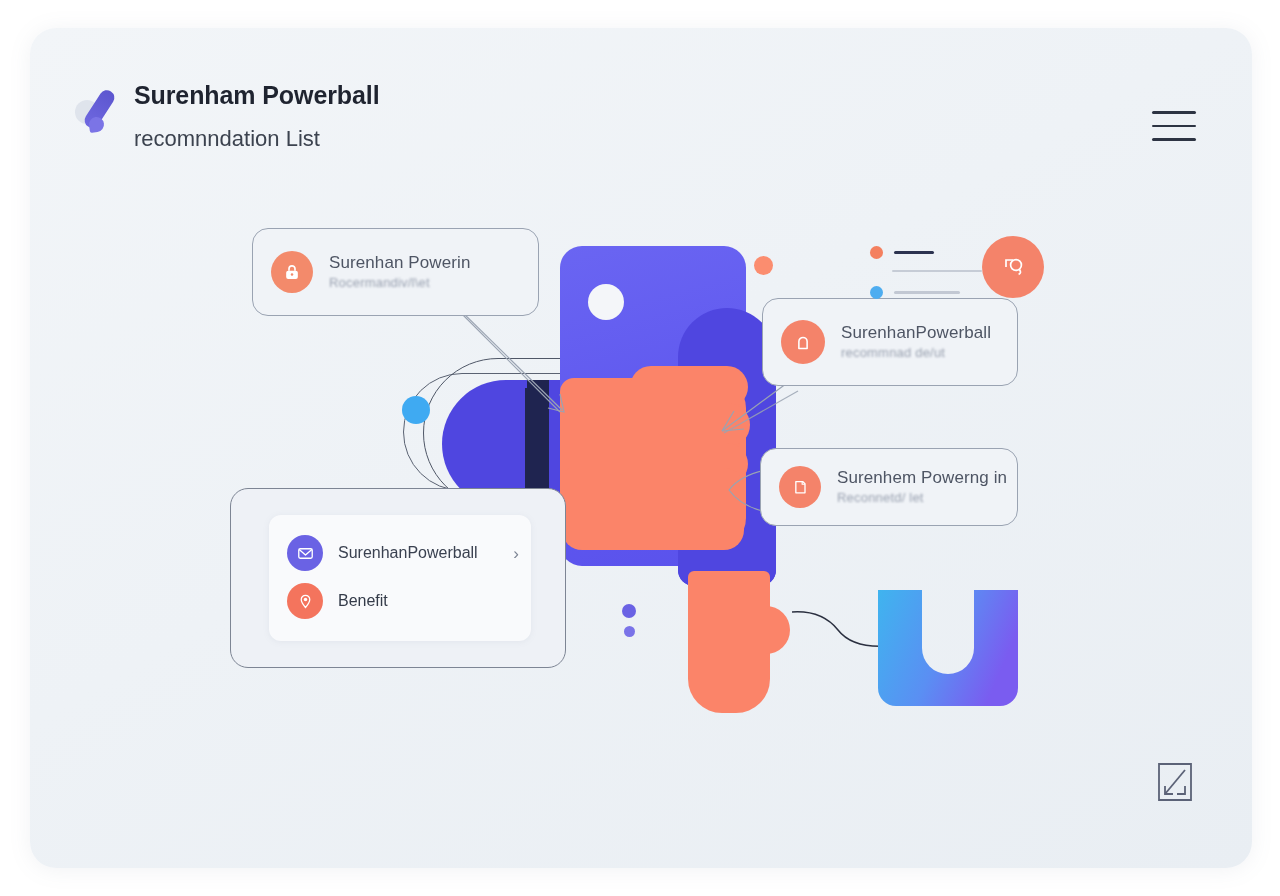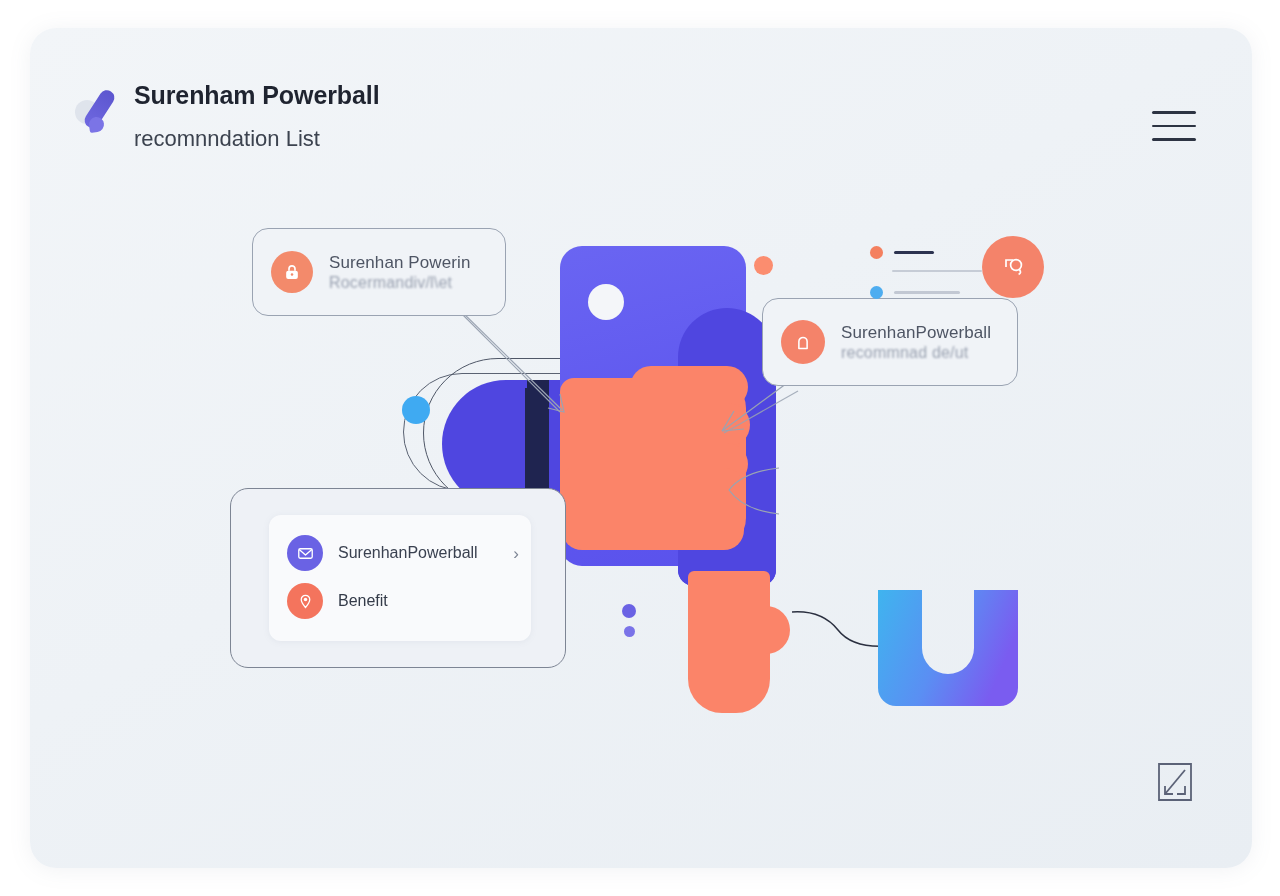--- a/index.html
+++ b/index.html
@@ -279,32 +279,32 @@
   .bubble-lines { margin-left: 16px; }
   .bubble-title {
     font-size: 17px;
     color: #4e5564;
     line-height: 21px;
     white-space: nowrap;
     filter: blur(0.55px);
     letter-spacing: 0.1px;
   }
   .bubble-sub {
-    font-size: 16px;
+    font-size: 13px;
     color: #99a1b0;
     line-height: 19px;
     white-space: nowrap;
     filter: blur(0.8px);
     letter-spacing: 0.2px;
   }
 
   
   #bubble-1 {
     left: 222px; top: 200px;
-    width: 254px; height: 88px;
+    width: 287px; height: 88px;
     padding: 0 18px;
   }
   #bubble-1 .bubble-icon {
     width: 42px; height: 42px;
     background: #f38a6b;
   }
   #bubble-1-tail {
     position: absolute;
     left: 430px; top: 280px;
     width: 110px; height: 110px;
@@ -550,20 +550,32 @@
       <div class="bubble-lines">
         <div class="bubble-title">SurenhanPowerball</div>
         <div class="bubble-sub">recommnad de/ut</div>
       </div>
     </div>
 
     <svg id="bubble-3-tail" viewBox="0 0 56 52">
       <path d="M54 2 Q18 6 4 24 Q18 44 54 48" stroke="#9aa3b2" stroke-width="1.2" fill="none"></path>
     </svg>
 
+    <div class="bubble" id="bubble-3">
+      <div class="bubble-icon">
+        <svg width="20" height="20" viewBox="0 0 24 24">
+          <path d="M7 5.5h8.2L18 8.2V19H7z" stroke="#ffffff" stroke-width="1.6" fill="none" stroke-linejoin="round"></path>
+          <path d="M14.6 5.5v3.2H18" stroke="#ffffff" stroke-width="1.4" fill="none"></path>
+        </svg>
+      </div>
+      <div class="bubble-lines">
+        <div class="bubble-title">Surenhem Powerng in</div>
+        <div class="bubble-sub">Reconnetd/ let</div>
+      </div>
+    </div>
 
     <div id="list-card">
       <div id="list-inner">
 
         <div class="list-row" id="list-row-1">
           <div class="row-icon">
             <svg width="19" height="19" viewBox="0 0 24 24">
               <rect x="3.5" y="6" width="17" height="12" rx="1.8" stroke="#ffffff" stroke-width="1.7" fill="none"></rect>
               <path d="M4 7l8 7 8-7" stroke="#ffffff" stroke-width="1.7" fill="none" stroke-linejoin="round"></path>
             </svg>

